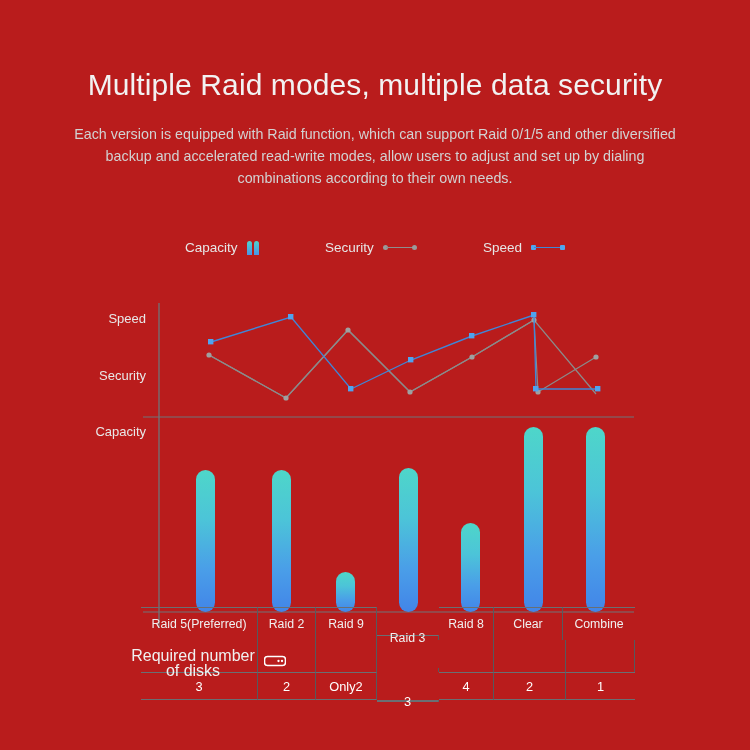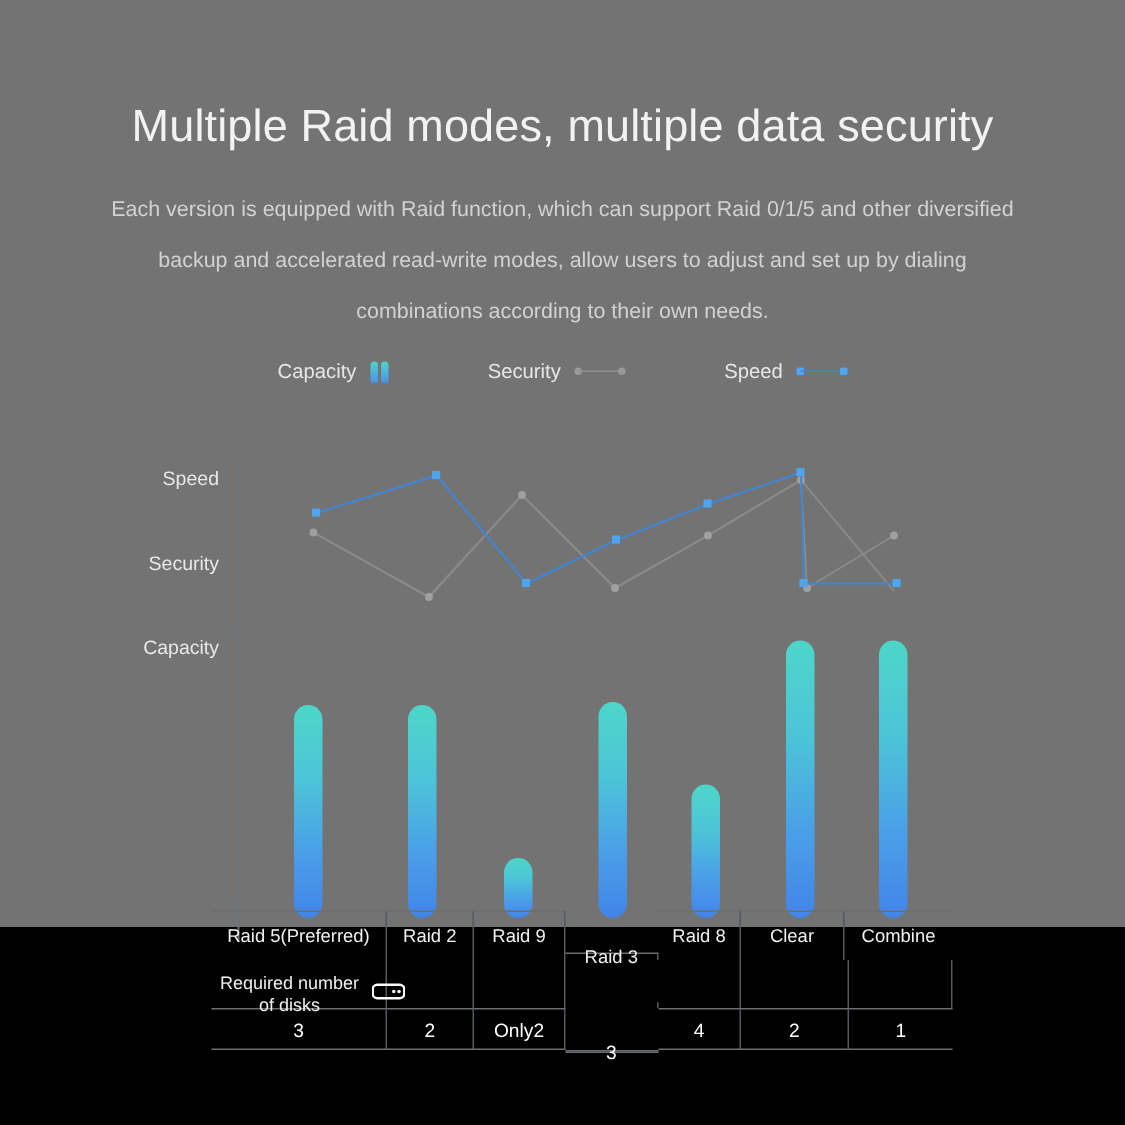--- a/index.html
+++ b/index.html
@@ -4,42 +4,42 @@
 <style>
   * { box-sizing: border-box; margin: 0; padding: 0; }
   html, body {
     width: 750px; height: 750px;
     background: #000000;
     font-family: "Liberation Sans", sans-serif;
     overflow: hidden;
   }
   #page {
     position: relative;
-    width: 750px; height: 618px;
-    background: #737373;
+    width: 750px; height: 750px;
+    background: #b91c1c;
     color: #ffffff;
   }
 
   
   .header { position: absolute; left: 0; top: 0; width: 750px; text-align: center; }
   .title {
     font-size: 30px;
     font-weight: 300;
     color: #f2f2f2;
     letter-spacing: 0.1px;
     line-height: 1.1;
     margin-top: 68px;
     white-space: nowrap;
   }
   .subtitle {
     margin: 22px auto 0 auto;
     width: 622px;
     font-size: 14.3px;
     font-weight: 300;
-    line-height: 34px;
+    line-height: 22px;
     color: #d2d2d2;
   }
 
   
   .legend {
     position: absolute;
     left: 0; top: 240px;
     width: 750px;
     display: flex;
     justify-content: center;
@@ -128,21 +128,21 @@
   .req-wrap {
     position: absolute;
     left: 117px; top: 648px;
     width: 183px;
     display: flex;
     align-items: center;
     justify-content: center;
     gap: 9px;
   }
   .req-text {
-    font-size: 12px;
+    font-size: 16px;
     font-weight: 300;
     color: #f0f0f0;
     line-height: 15px;
     text-align: center;
   }
   .disk-icon { flex: none; }
 </style>
 </head>
 <body>
 

